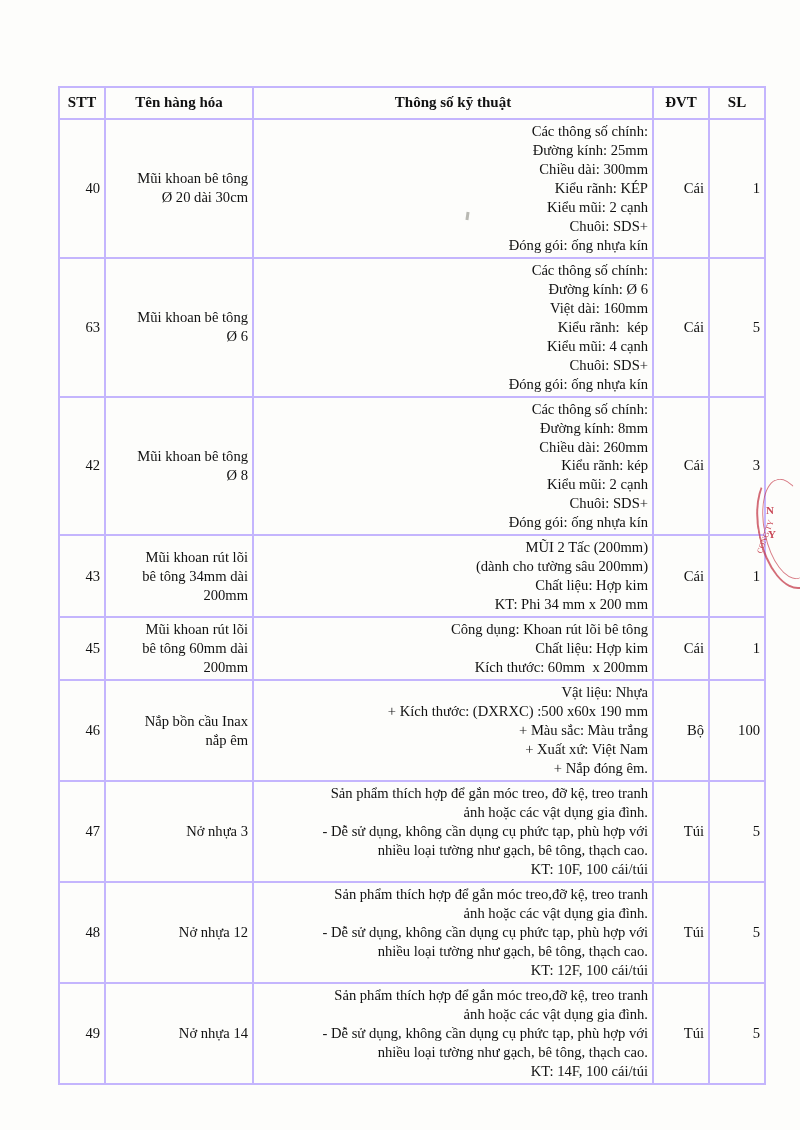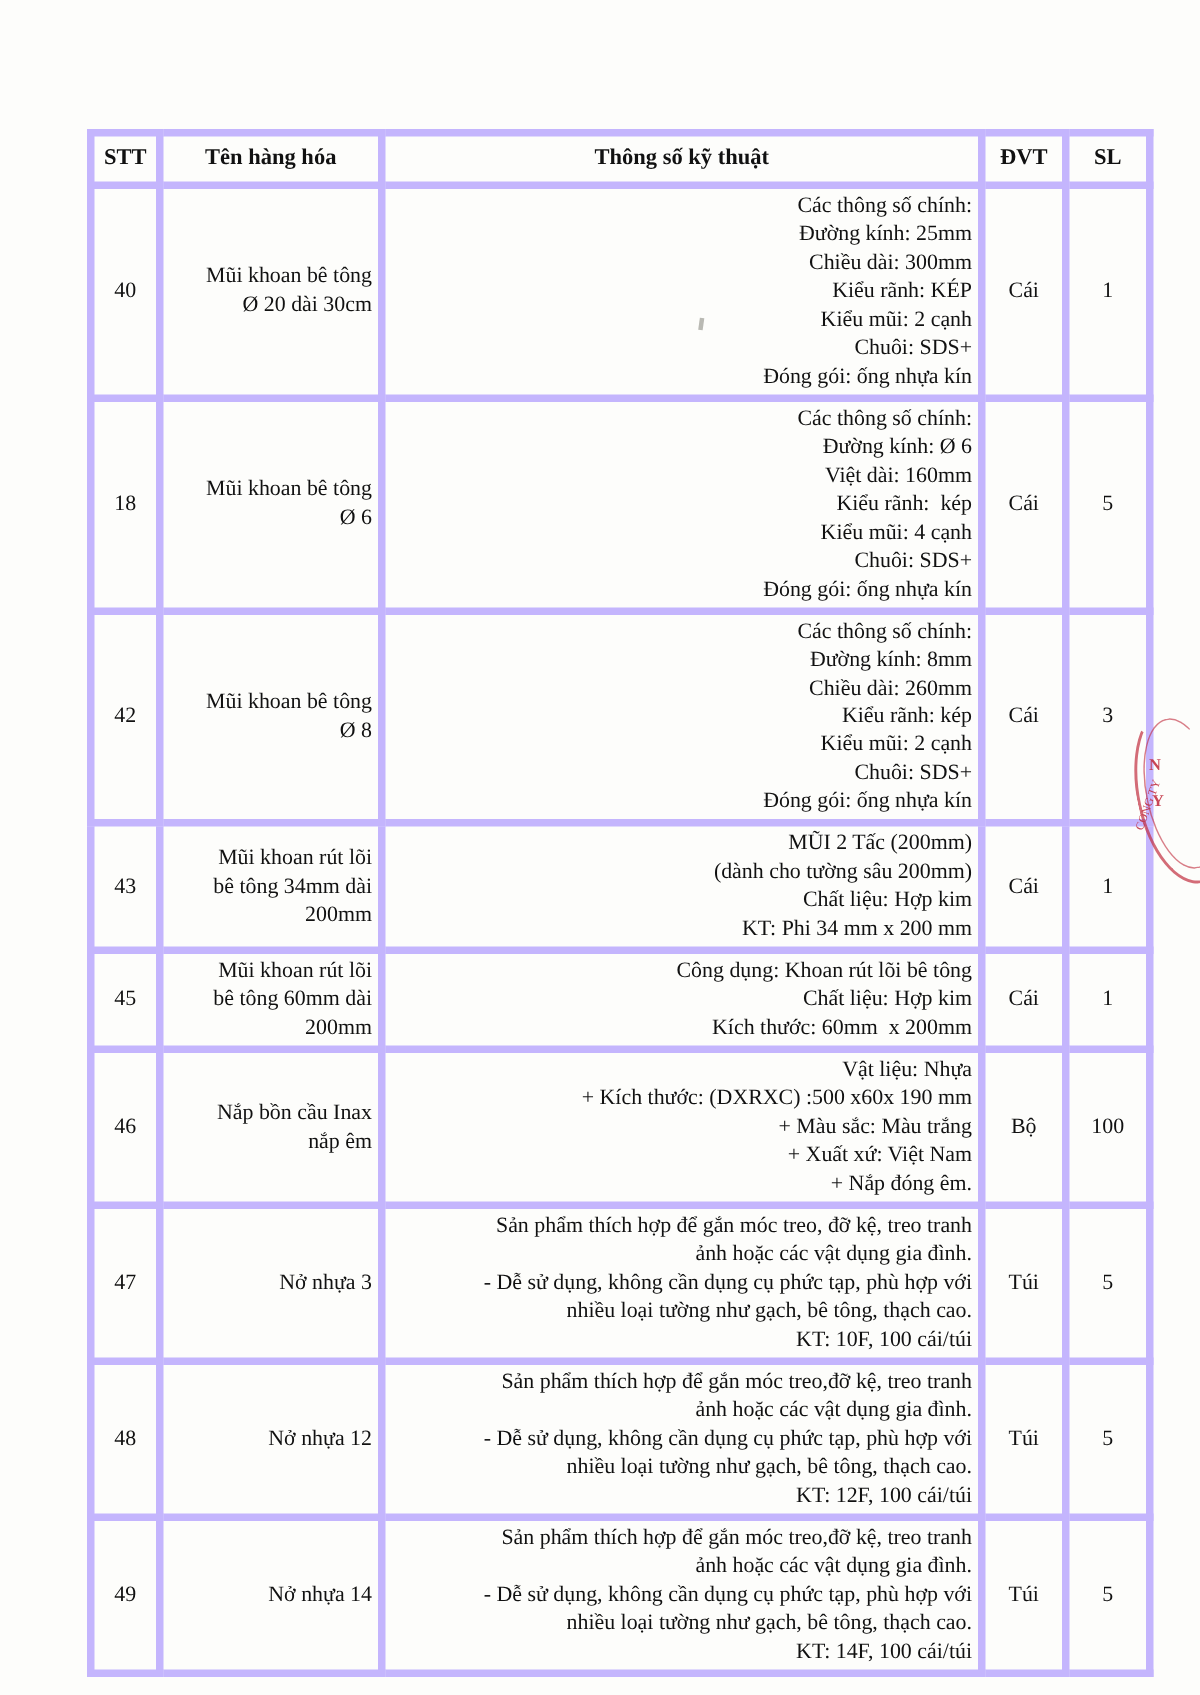--- a/index.html
+++ b/index.html
@@ -30,42 +30,42 @@
     top: 86px;
     width: 706px;
   }
 
   table.spec {
     border-collapse: collapse;
     width: 706px;
     table-layout: fixed;
   }
   table.spec td, table.spec th {
-    border: 5px solid #c4b5fd;
+    border: 2px solid #c4b5fd;
     vertical-align: middle;
     padding: 2px 4px;
     font-size: 14.6px;
     line-height: 1.30;
   }
   table.spec th {
     text-align: center;
     font-weight: bold;
     font-size: 15px;
     padding: 4px 2px;
     height: 22px;
   }
   
   col.c-stt   { width: 46px; }
   col.c-name  { width: 148px; }
   col.c-spec  { width: 400px; }
   col.c-dvt   { width: 56px; }
   col.c-sl    { width: 56px; }
 
   td.stt, td.dvt, td.sl {
-    text-align: center;
+    text-align: right;
   }
   td.name {
     text-align: right;
     padding-left: 10px;
   }
   td.spec {
     text-align: right;
     padding-left: 6px;
   }
   td.spec .line {
@@ -187,21 +187,21 @@
               <span class="line">Chiều dài: 300mm</span>
               <span class="line">Kiểu rãnh: KÉP</span>
               <span class="line">Kiểu mũi: 2 cạnh</span>
               <span class="line">Chuôi: SDS+</span>
               <span class="line">Đóng gói: ống nhựa kín</span>
             </td>
             <td class="dvt">Cái</td>
             <td class="sl">1</td>
           </tr>
           <tr>
-            <td class="stt">18</td>
+            <td class="stt">63</td>
             <td class="name">
               <span class="line">Mũi khoan bê tông</span>
               <span class="line">Ø 6</span>
             </td>
             <td class="spec">
               <span class="line">Các thông số chính:</span>
               <span class="line">Đường kính: Ø 6</span>
               <span class="line">Việt dài: 160mm</span>
               <span class="line">Kiểu rãnh:  kép</span>
               <span class="line">Kiểu mũi: 4 cạnh</span>

